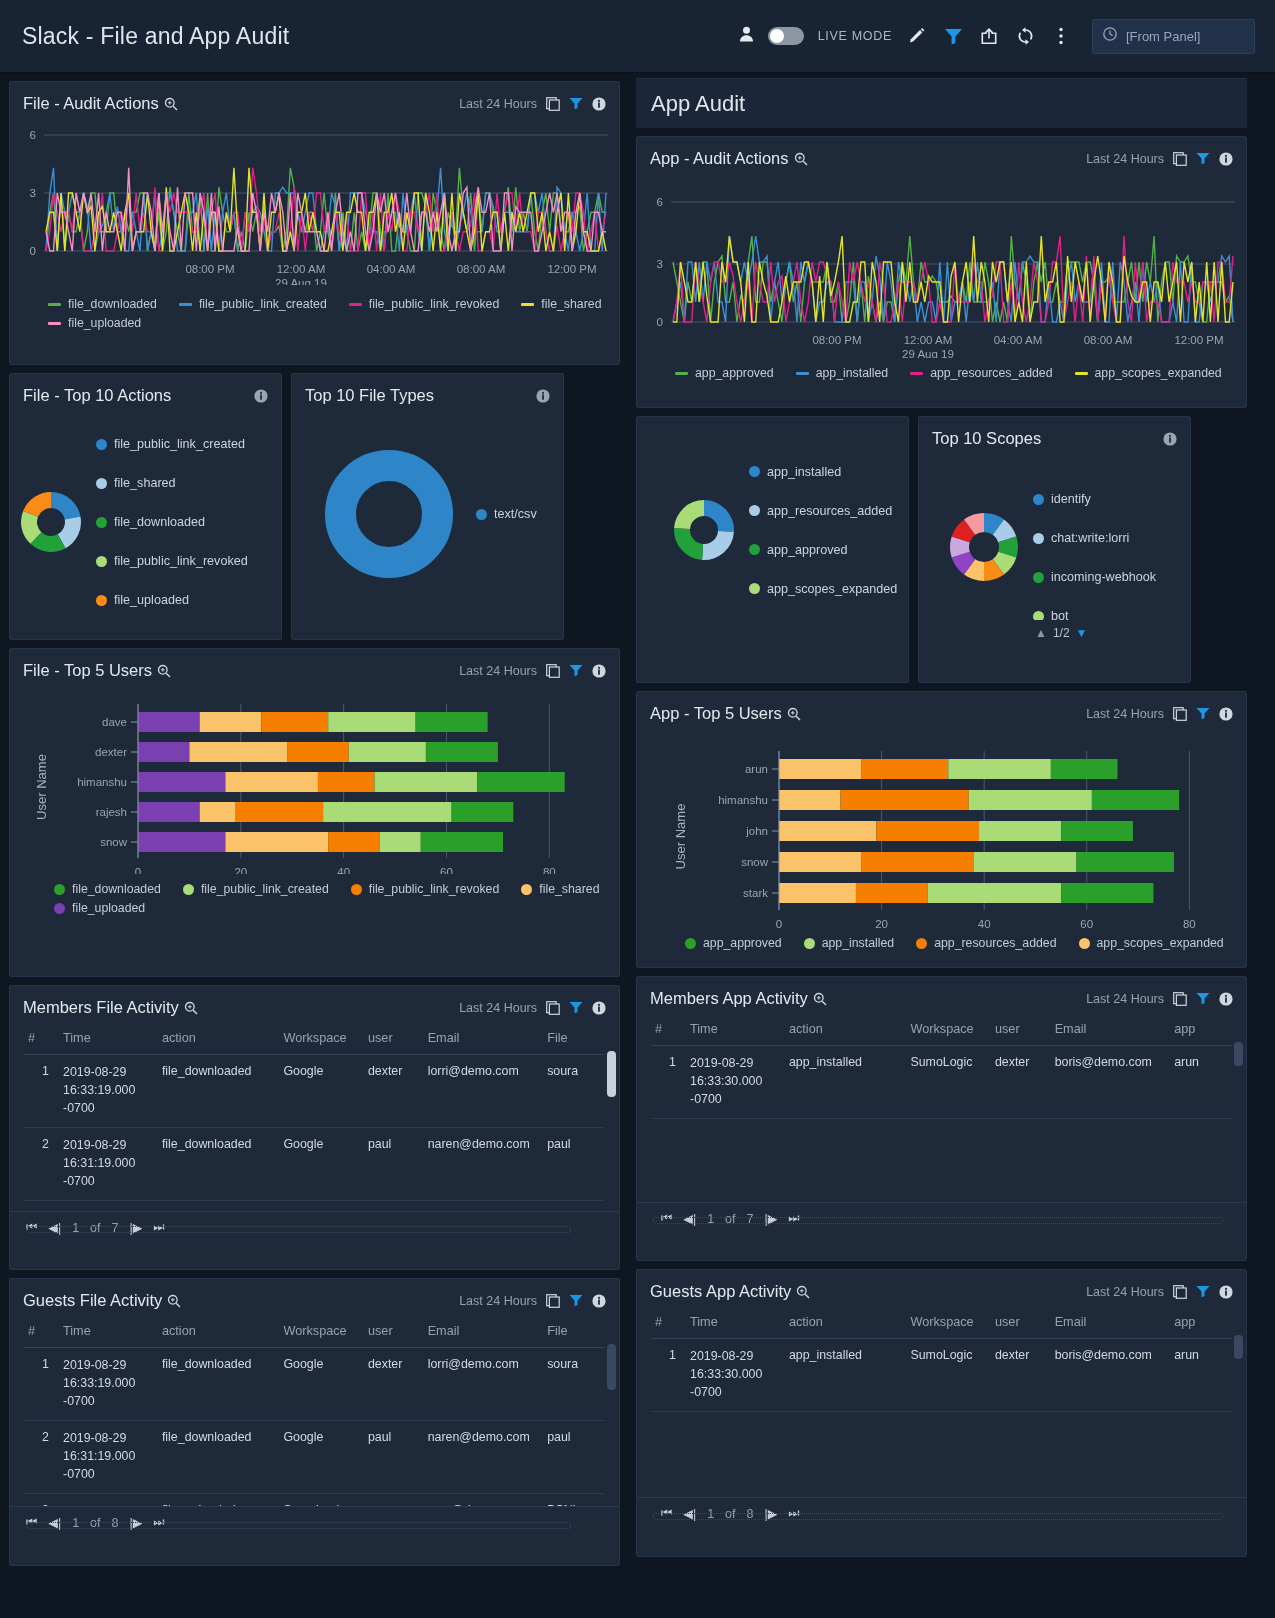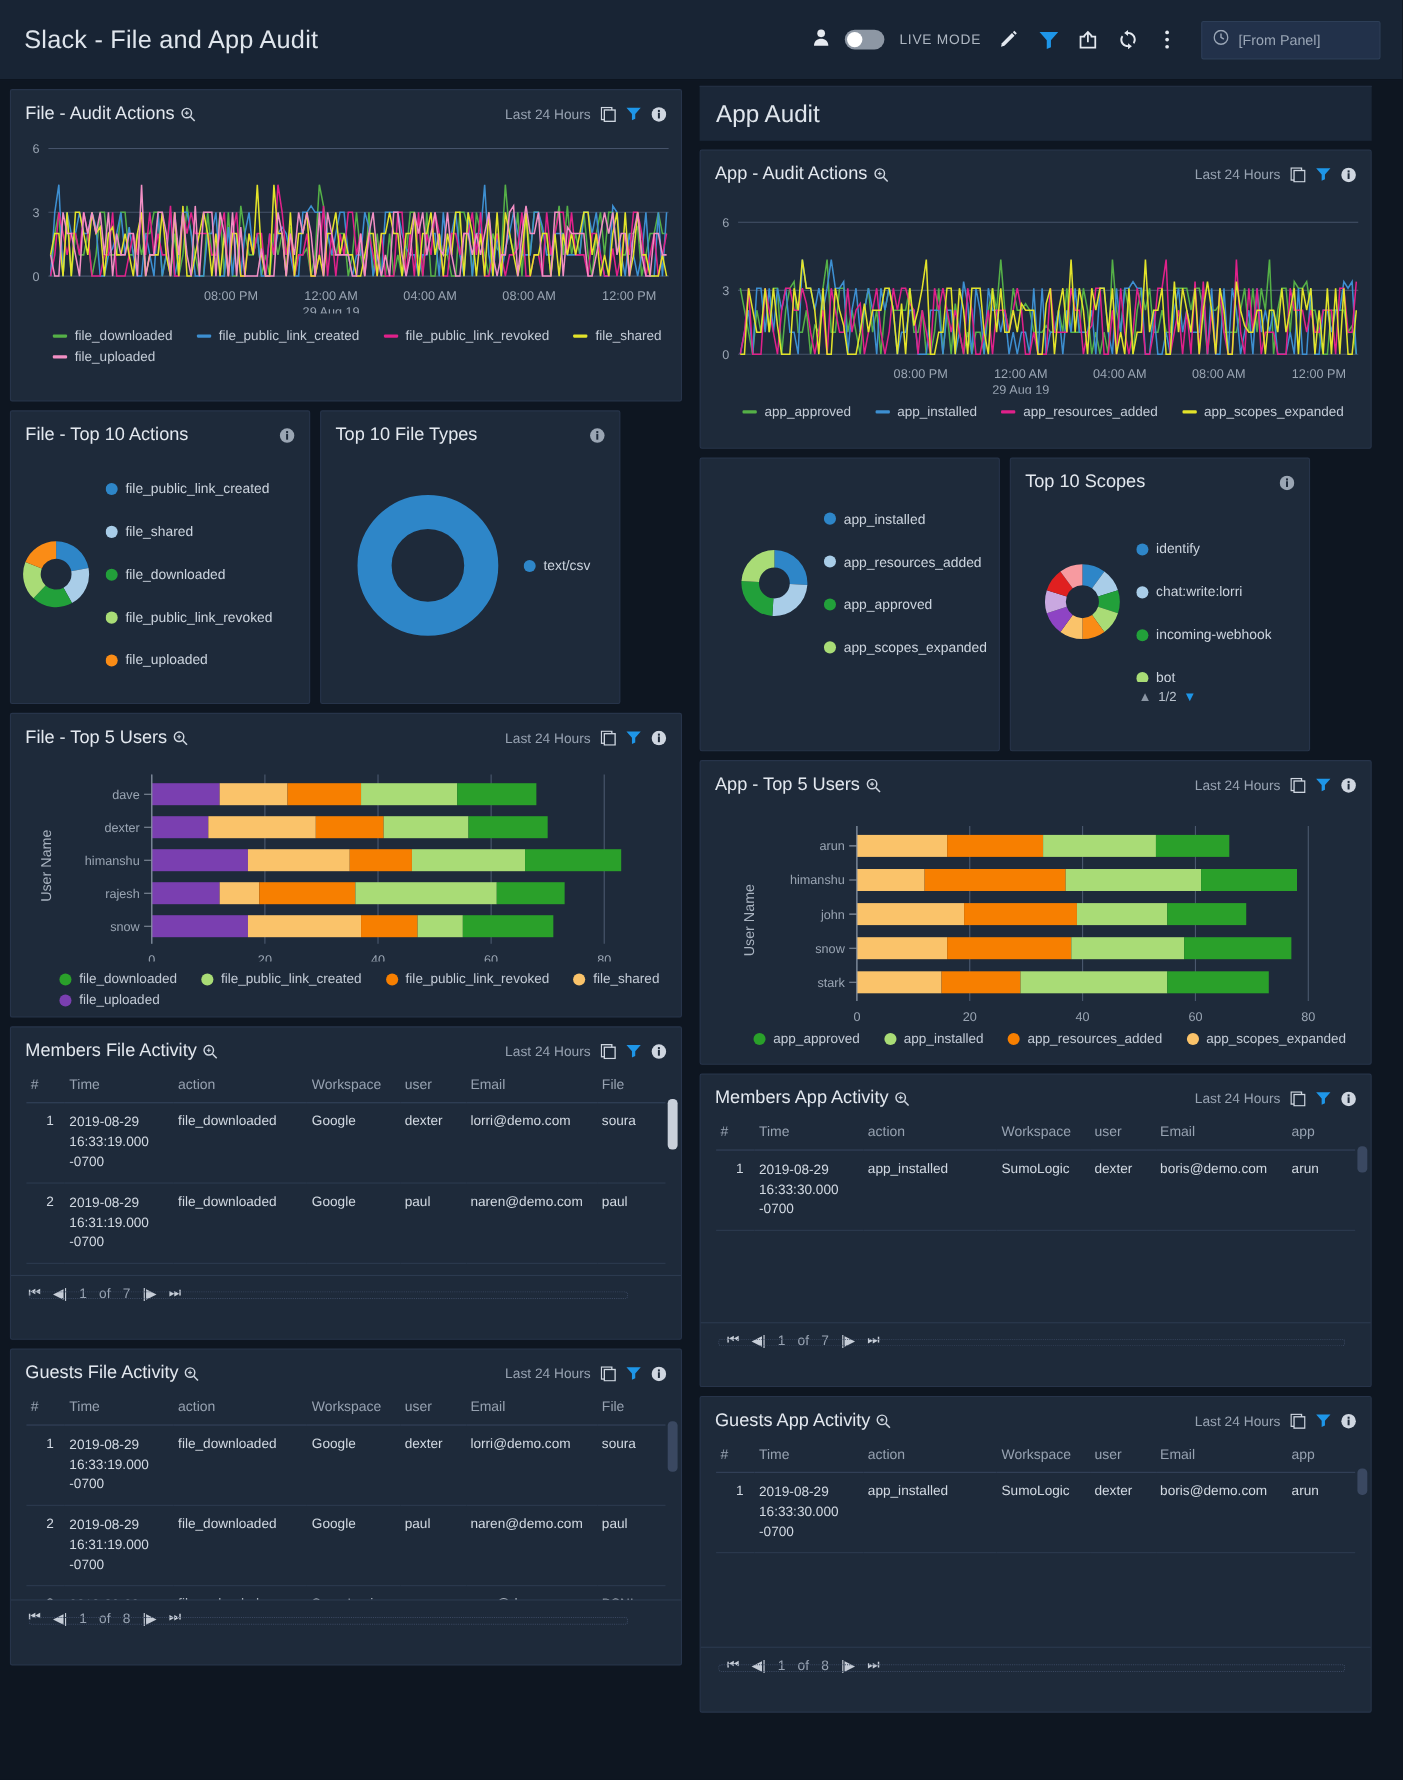--- a/index.html
+++ b/index.html
@@ -323,21 +323,21 @@
           <div class="donut-legend" id="legend-file-types" style="margin-left:22px">
               <div class="legend-item">
                 <span class="legend-dot" style="background: rgb(46, 134, 200);"></span>
                 <span>text/csv</span>
               </div>
             </div>
         </div>
       </div>
     </div>
 
-    <div class="panel" style="height:277px">
+    <div class="panel" style="height:329px">
       <div class="panel-head">
         <span class="panel-title">File - Top 5 Users</span>
         <span class="magnify">
           <svg width="14" height="14" viewBox="0 0 14 14">
               <circle cx="5.8" cy="5.8" r="4.3" fill="none" stroke="#cfd6e0" stroke-width="1.3"></circle>
               <path d="M9.2 9.2L13 13" stroke="#cfd6e0" stroke-width="1.4"></path>
               <path d="M4 5.8h3.6M5.8 4v3.6" stroke="#cfd6e0" stroke-width="1"></path>
             </svg>
         </span>
         <div class="panel-head-right">

